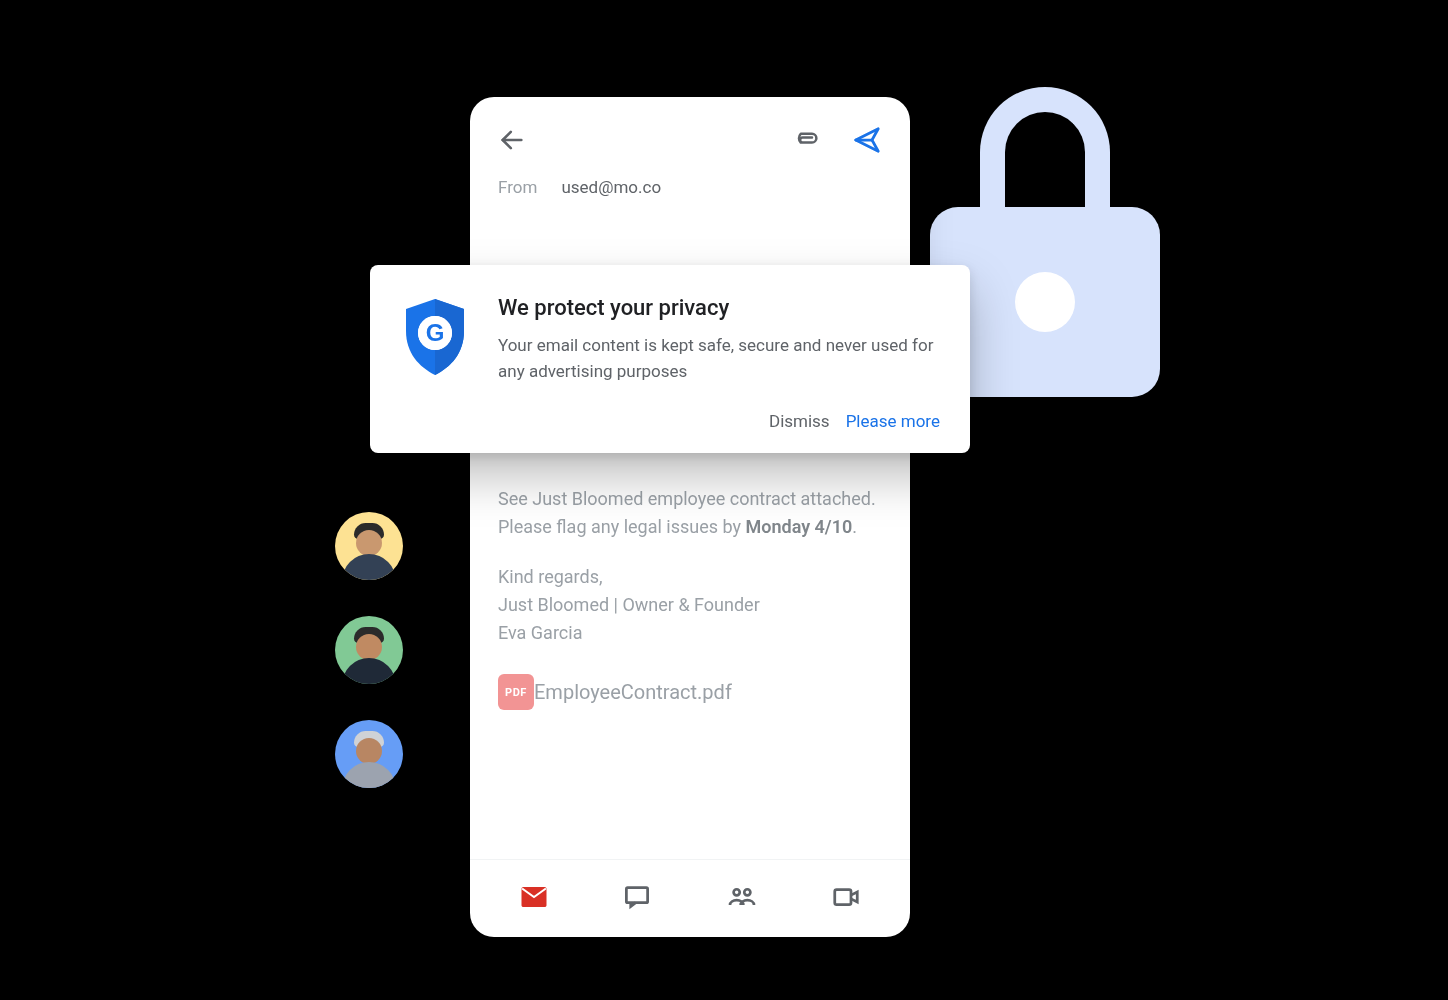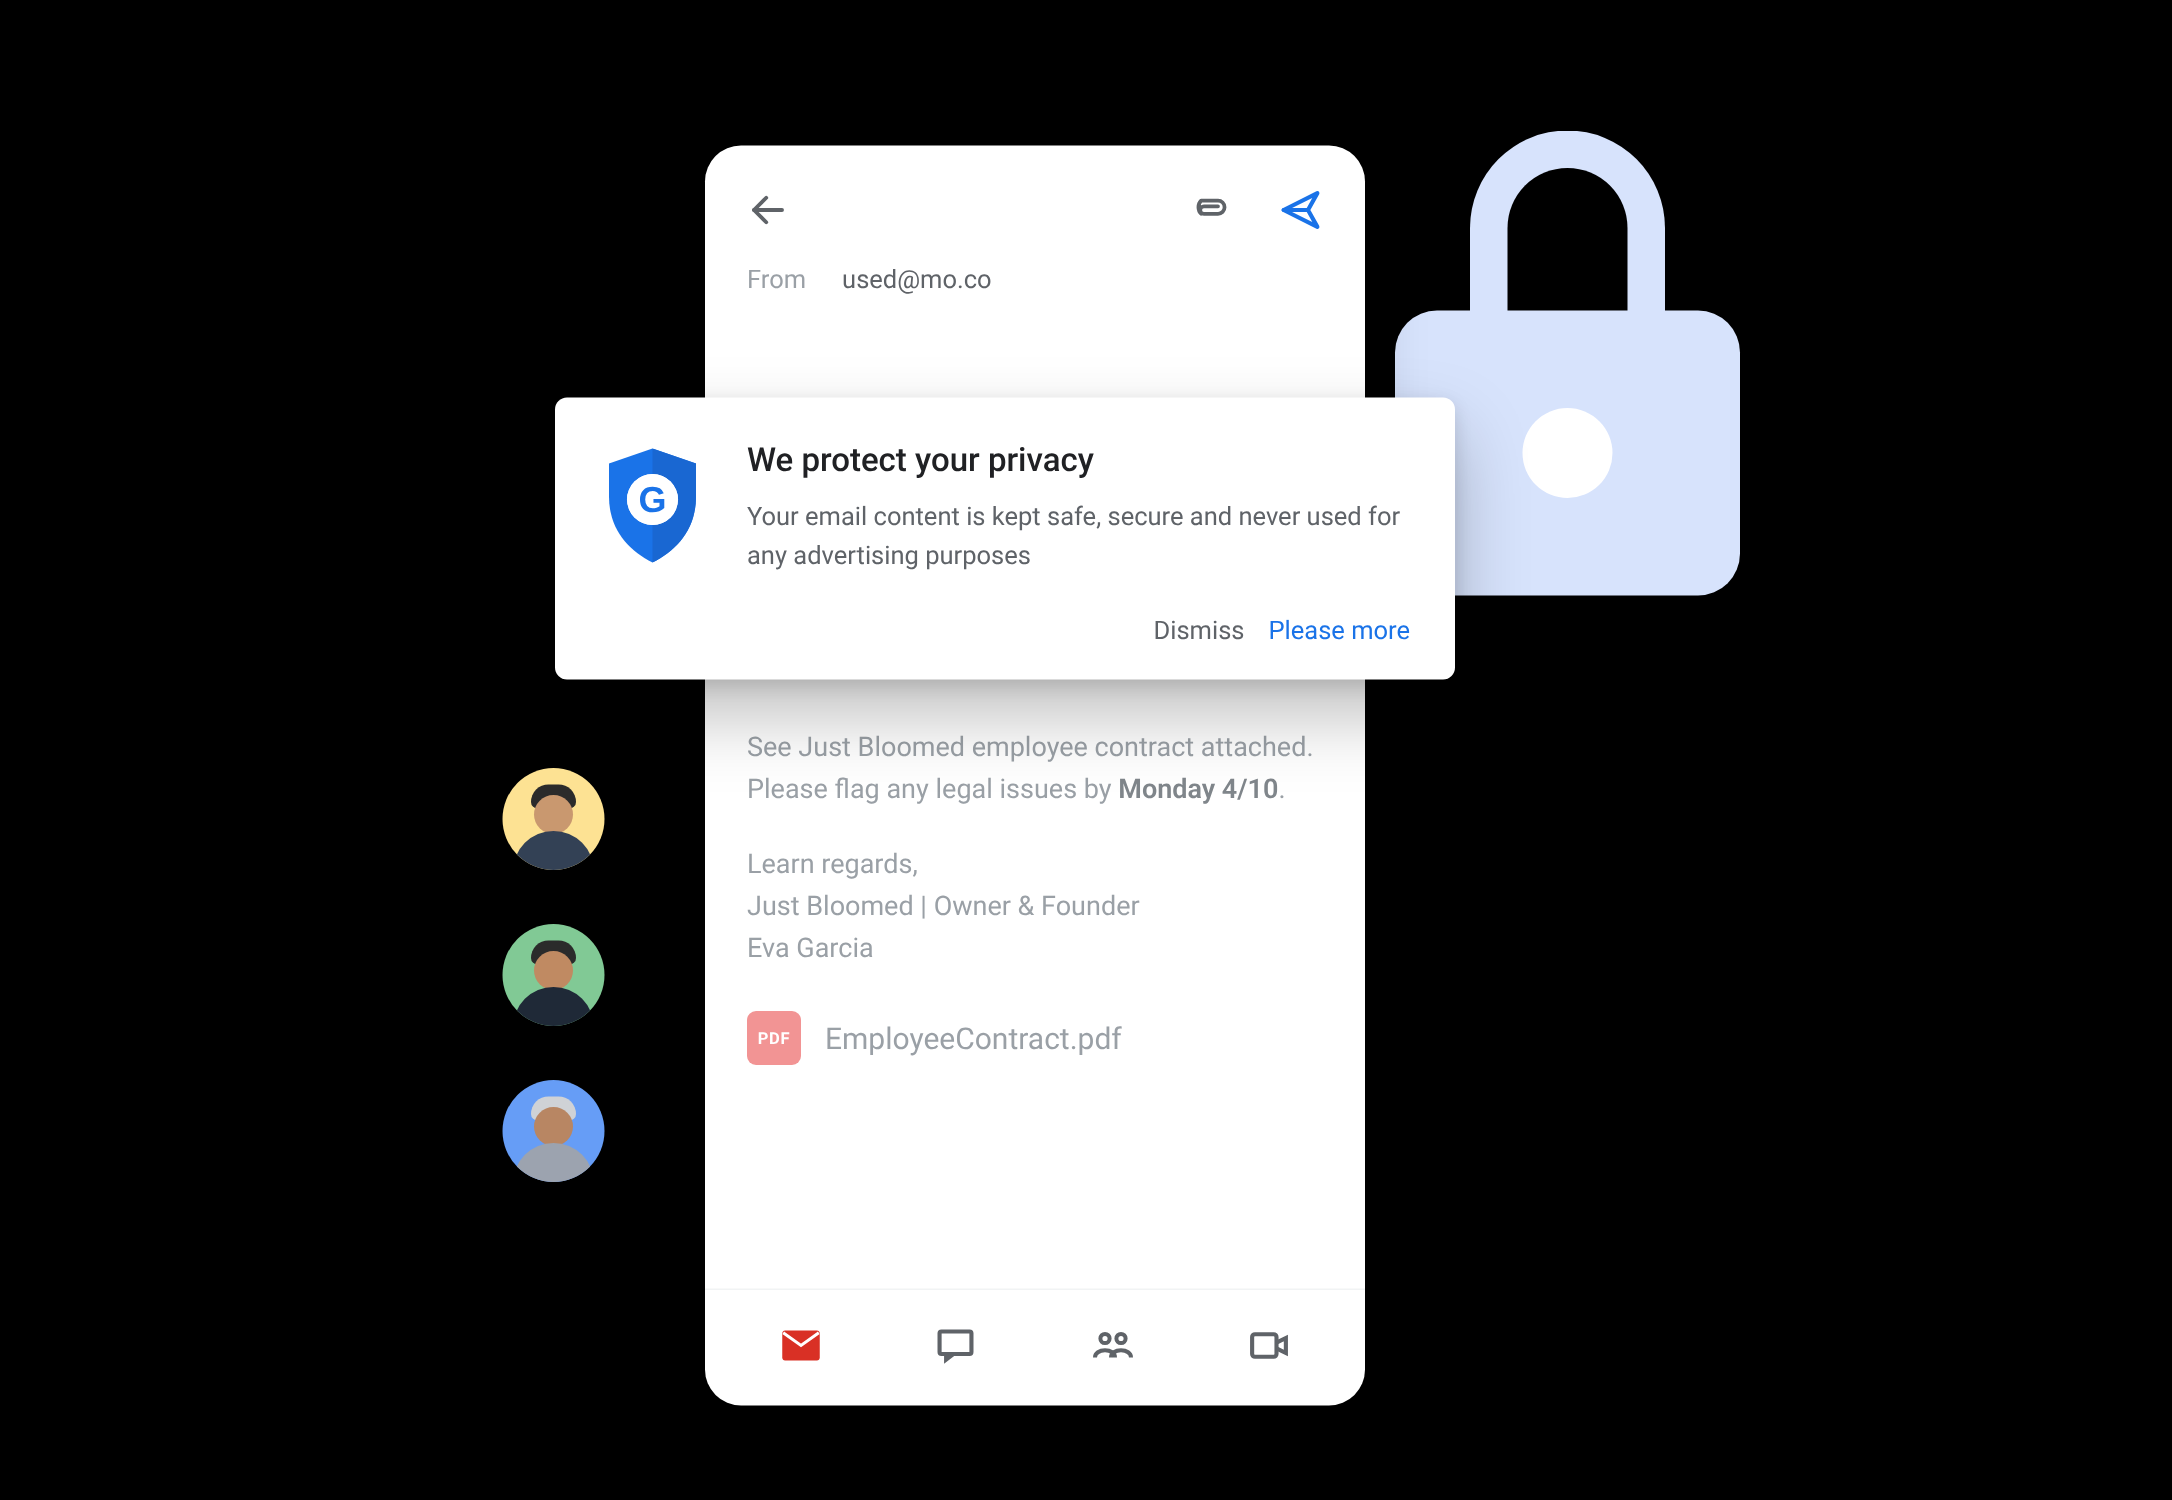--- a/index.html
+++ b/index.html
@@ -102,21 +102,21 @@
     width: 36px; height: 36px;
     background: #f29494;
     border-radius: 6px;
     color:#fff;
     font-size: 11px;
     font-weight: 700;
     display:flex;
     align-items:center;
     justify-content:center;
     letter-spacing: 0.5px;
-    margin-right: 16px;
+    margin-right: 0;
     flex: 0 0 auto;
   }
   .attachment-name {
     color:#9aa0a6;
     font-size: 20px;
   }
   .tabbar {
     position: absolute;
     left: 0; right: 0; bottom: 0;
     height: 78px;
@@ -257,21 +257,21 @@
     <div class="from-row">
       <span class="from-label">From</span>
       <span>used@mo.co</span>
     </div>
 
     <div class="body-gap"></div>
 
     <div class="body-block">
       <span>See Just Bloomed employee contract attached. Please flag any legal issues by </span><span class="body-strong">Monday 4/10</span><span>.</span>
       <div class="sig-gap"></div>
-      <div>Learn regards,</div>
+      <div>Kind regards,</div>
       <div>Just Bloomed | Owner &amp; Founder</div>
       <div>Eva Garcia</div>
     </div>
 
     <div class="attachment-row">
       <div class="pdf-badge">PDF</div>
       <div class="attachment-name">EmployeeContract.pdf</div>
     </div>
 
     <div class="tabbar">

